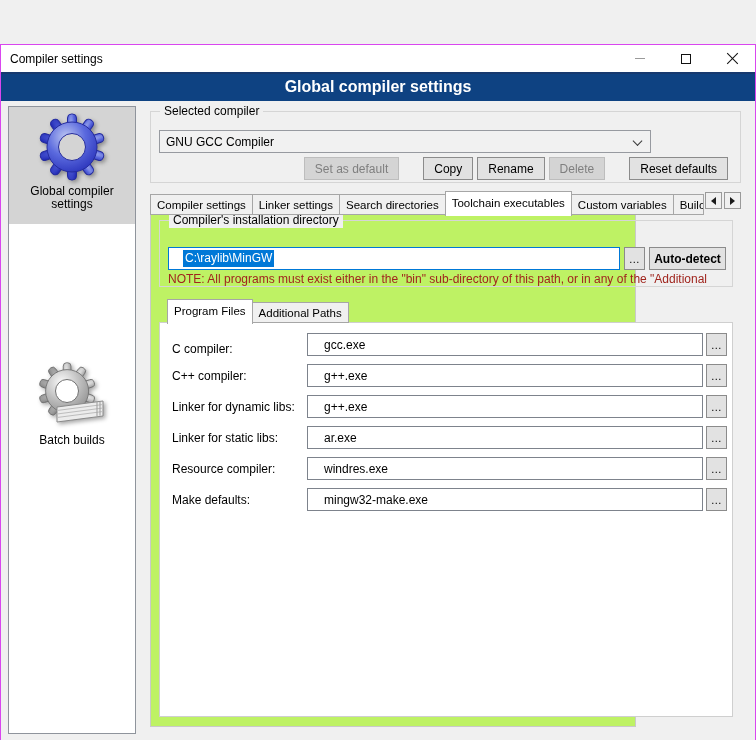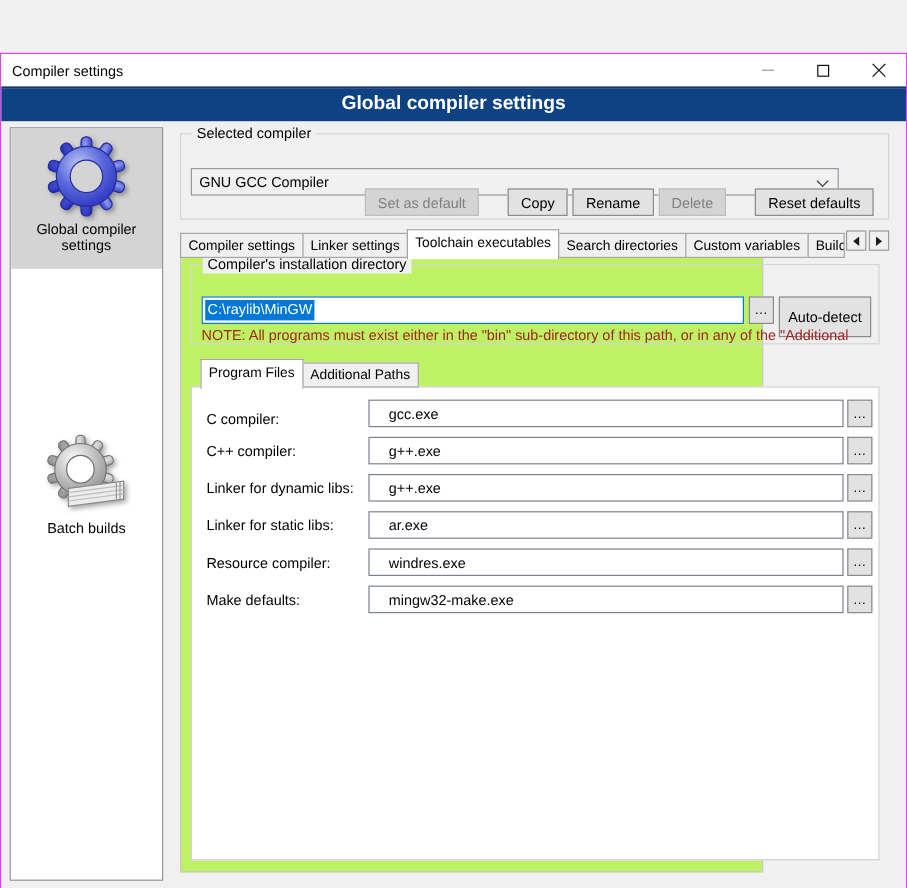--- a/index.html
+++ b/index.html
@@ -38,42 +38,42 @@
   
   .btn { background:#e2e2e2; border:1px solid #8b8b8b; font-size:12px; display:flex; align-items:center; justify-content:center; height:23px; padding:0 10px; white-space:nowrap; cursor:default; }
   .btn.disabled { background:#d4d4d4; border-color:#bdbdbd; color:#7f7f7f; }
   .btn.browse { width:21px; padding:0; font-size:11px; letter-spacing:0.5px; }
   .combo { position:relative; background:#f1f1f1; border:1px solid #979aa0; display:flex; align-items:center; padding:0 22px 0 6px; font-size:12px; height:23px; white-space:nowrap; overflow:hidden; cursor:default; }
   .chev { position:absolute; right:9px; top:50%; width:7px; height:7px; border-left:1px solid #3a3a3a; border-bottom:1px solid #3a3a3a; transform:translateY(-65%) rotate(-45deg); }
   .tfield { border:1px solid #7d838c; height:23px; font-size:12px; padding:0 16px; font-family:"Liberation Sans",sans-serif; background:#fff; color:#000; }
 
   
   .grp-compiler { left:149px; top:66px; width:591px; height:72px; }
-  .grp-compiler .combo { position:absolute; left:8px; top:28px; width:540px; }
+  .grp-compiler .combo { position:absolute; left:8px; top:18px; width:492px; }
   .cbtn-row { position:absolute; top:45px; right:12px; display:flex; }
   .cbtn-row .btn { margin-left:4px; }
   .cbtn-row .gap-l { margin-left:24px; }
 
   
   .tabstrip { position:absolute; left:149px; top:145px; width:591px; height:25px; display:flex; align-items:flex-end; z-index:2; padding-right:38px; }
   .tab { border:1px solid #a6a6a6; background:#f0f0f0; height:21px; line-height:20px; padding:0 6px; font-size:11.5px; margin-right:-1px; white-space:nowrap; cursor:default; }
   .tab.active { background:#fff; height:25px; line-height:23px; position:relative; z-index:3; margin-bottom:-1px; border-bottom:none; }
   .tab.clip { flex:1 1 0; min-width:0; max-width:34px; overflow:hidden; }
   .tab-arrows { position:absolute; right:0; top:2px; display:flex; }
   .arrow-btn { width:17px; height:17px; background:#f0f0f0; border:1px solid #9a9a9a; margin-left:2px; display:flex; align-items:center; justify-content:center; cursor:default; }
   .tri-l { width:0; height:0; border-top:4px solid transparent; border-bottom:4px solid transparent; border-right:5px solid #1a1a1a; }
   .tri-r { width:0; height:0; border-top:4px solid transparent; border-bottom:4px solid transparent; border-left:5px solid #1a1a1a; }
 
   
   .tabpanel { position:absolute; left:149px; top:165px; width:486px; height:517px; background:#bef264; border:1px solid #c9c9c9; z-index:1; }
   .grp-install { left:8px; top:9px; width:574px; height:67px; }
-  .pathbox { position:absolute; left:8px; top:26px; width:452px; height:23px; background:#fff; border:1px solid #0078d7; display:flex; align-items:center; padding:0 2px; }
+  .pathbox { position:absolute; left:8px; top:26px; width:452px; height:23px; background:#fff; border:1px solid #0078d7; display:flex; align-items:center; padding:0 14px; }
   .pathbox .sel { background:#0078d7; color:#fff; font-size:12px; line-height:17px; padding:0 2px; white-space:nowrap; }
   .grp-install .browse { position:absolute; left:464px; top:26px; }
-  .autodetect { position:absolute; left:489px; top:26px; width:77px; padding:16px; }
+  .autodetect { position:absolute; left:489px; top:26px; width:77px; padding:5px;font-weight:bold; }
   .note { position:absolute; left:8px; top:51px; width:562px; color:#a0251e; font-size:12px; white-space:nowrap; overflow:hidden; }
 
   
   .subtabs { position:absolute; left:16px; top:88px; display:flex; align-items:flex-end; height:24px; z-index:2; }
   .subpanel { position:absolute; left:8px; top:111px; width:574px; height:395px; background:#fff; border:1px solid #cfcfcf; }
   .frow { display:flex; align-items:center; margin:0 0 8px 12px; height:23px; }
   .frow:first-child { margin-top:10px;align-items:flex-end; }
   .flabel { width:135px; font-size:12px; }
   .frow .tfield { width:396px; }
   .frow .btn.browse { margin-left:3px; }
@@ -166,22 +166,22 @@
       <div class="btn gap-l">Copy</div>
       <div class="btn">Rename</div>
       <div class="btn disabled">Delete</div>
       <div class="btn gap-l">Reset defaults</div>
     </div>
   </div>
 
   <div class="tabstrip">
     <div class="tab">Compiler settings</div>
     <div class="tab">Linker settings</div>
+    <div class="tab">Search directories</div>
     <div class="tab active">Toolchain executables</div>
-    <div class="tab">Search directories</div>
     <div class="tab">Custom variables</div>
     <div class="tab clip">Builc</div>
     <div class="tab-arrows">
       <div class="arrow-btn">
           <span class="tri-l"></span>
         </div>
       <div class="arrow-btn">
           <span class="tri-r"></span>
         </div>
     </div>

